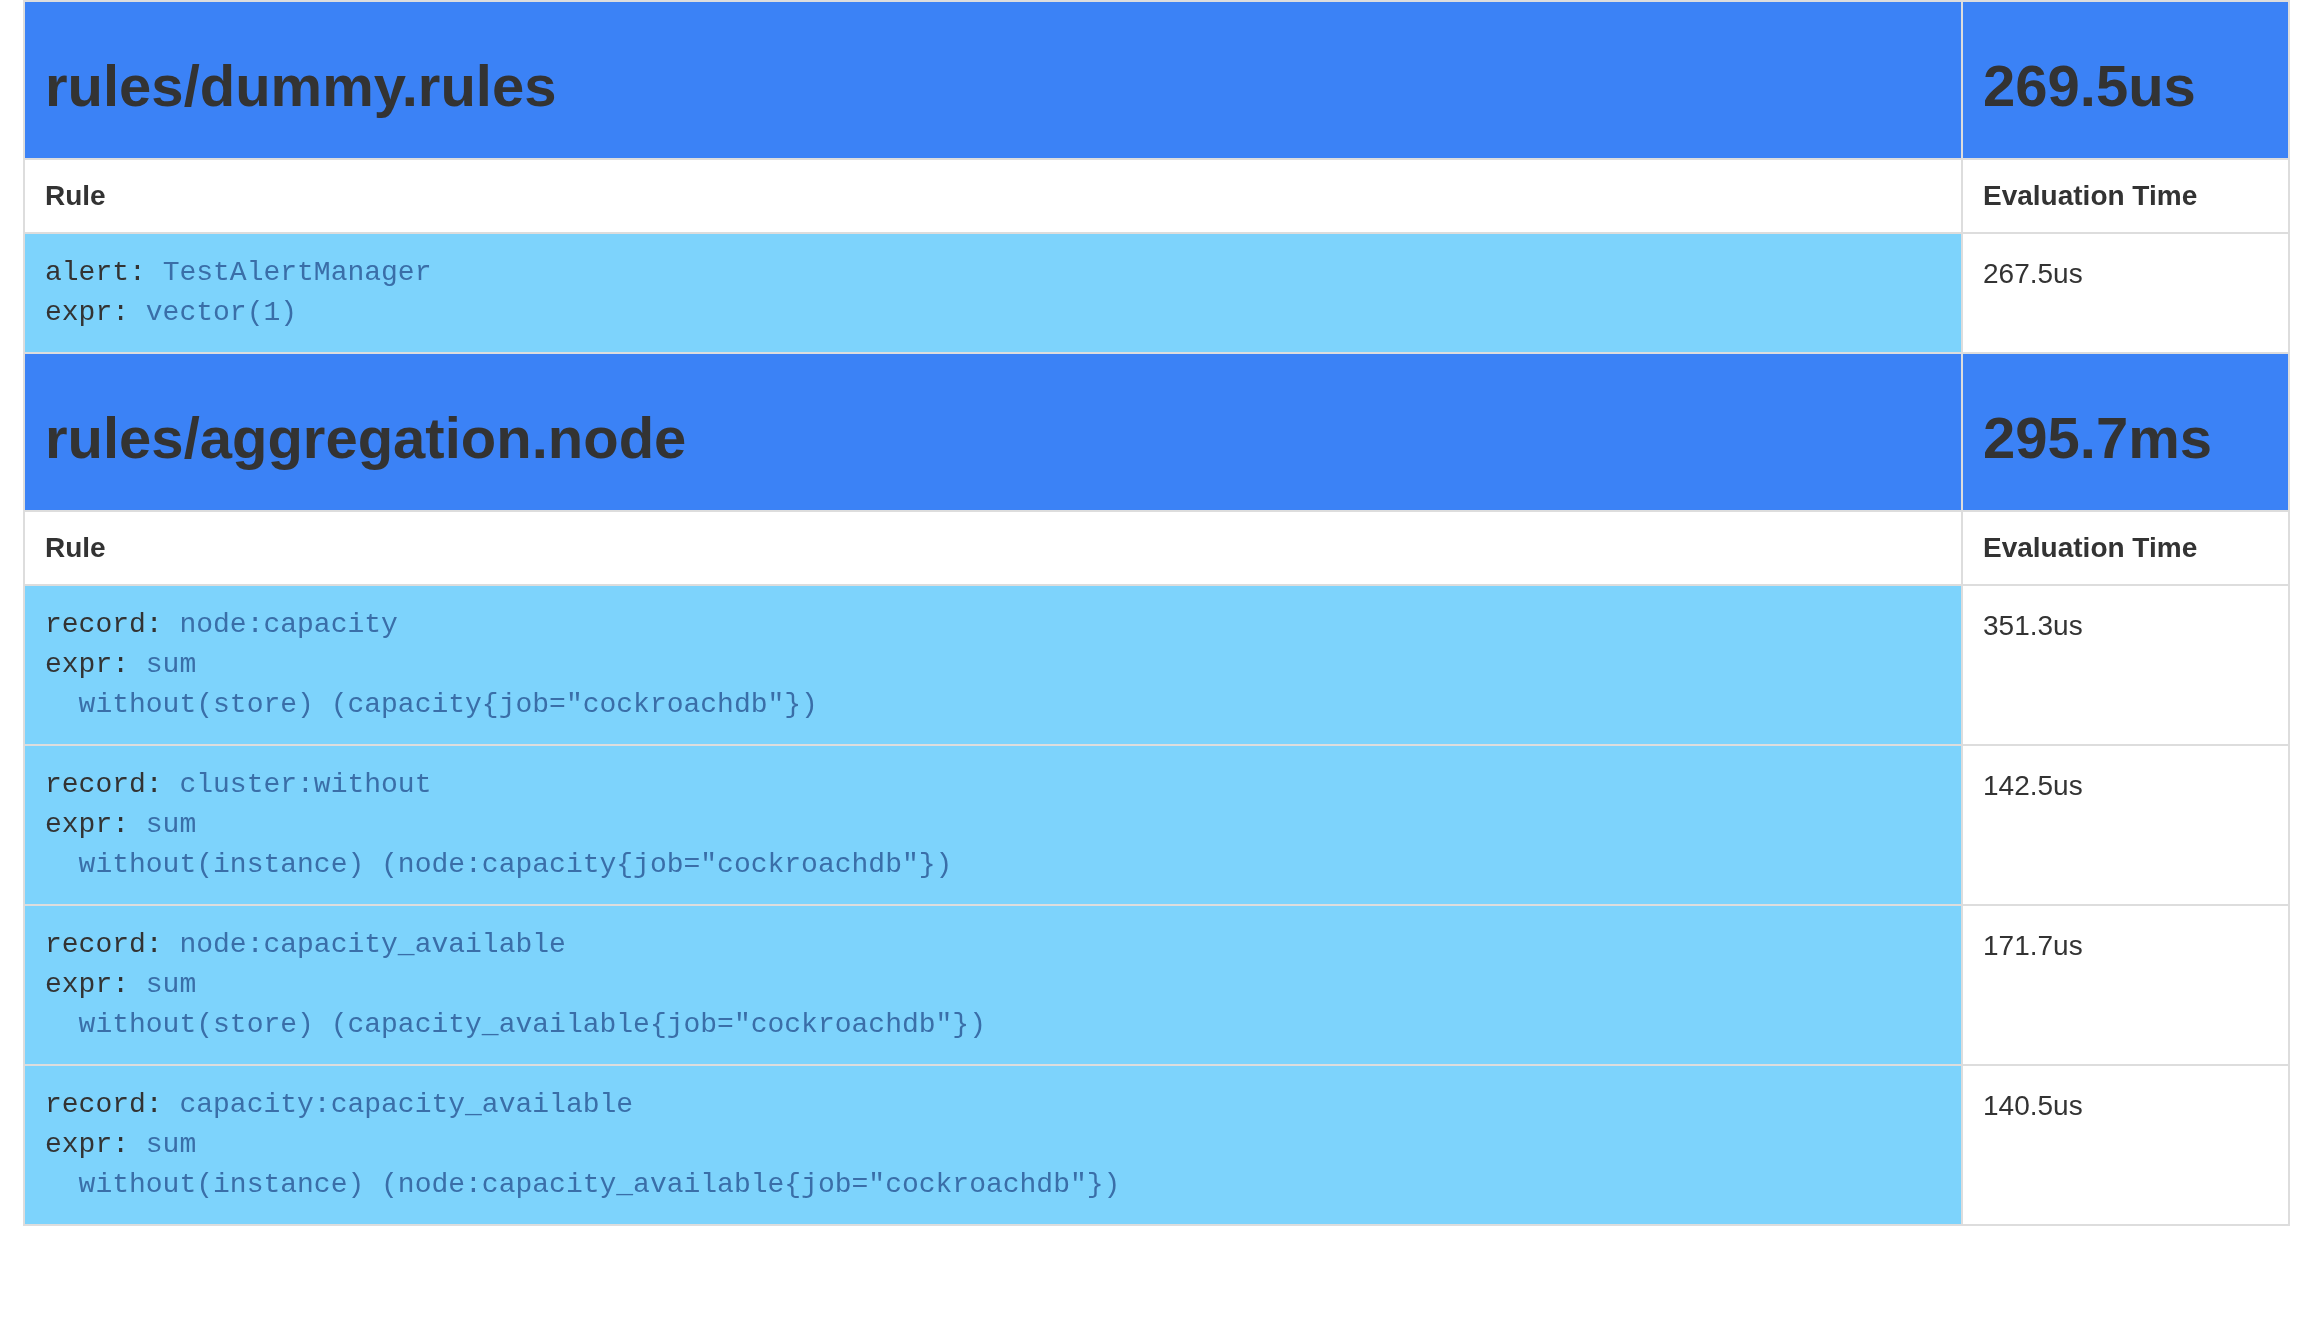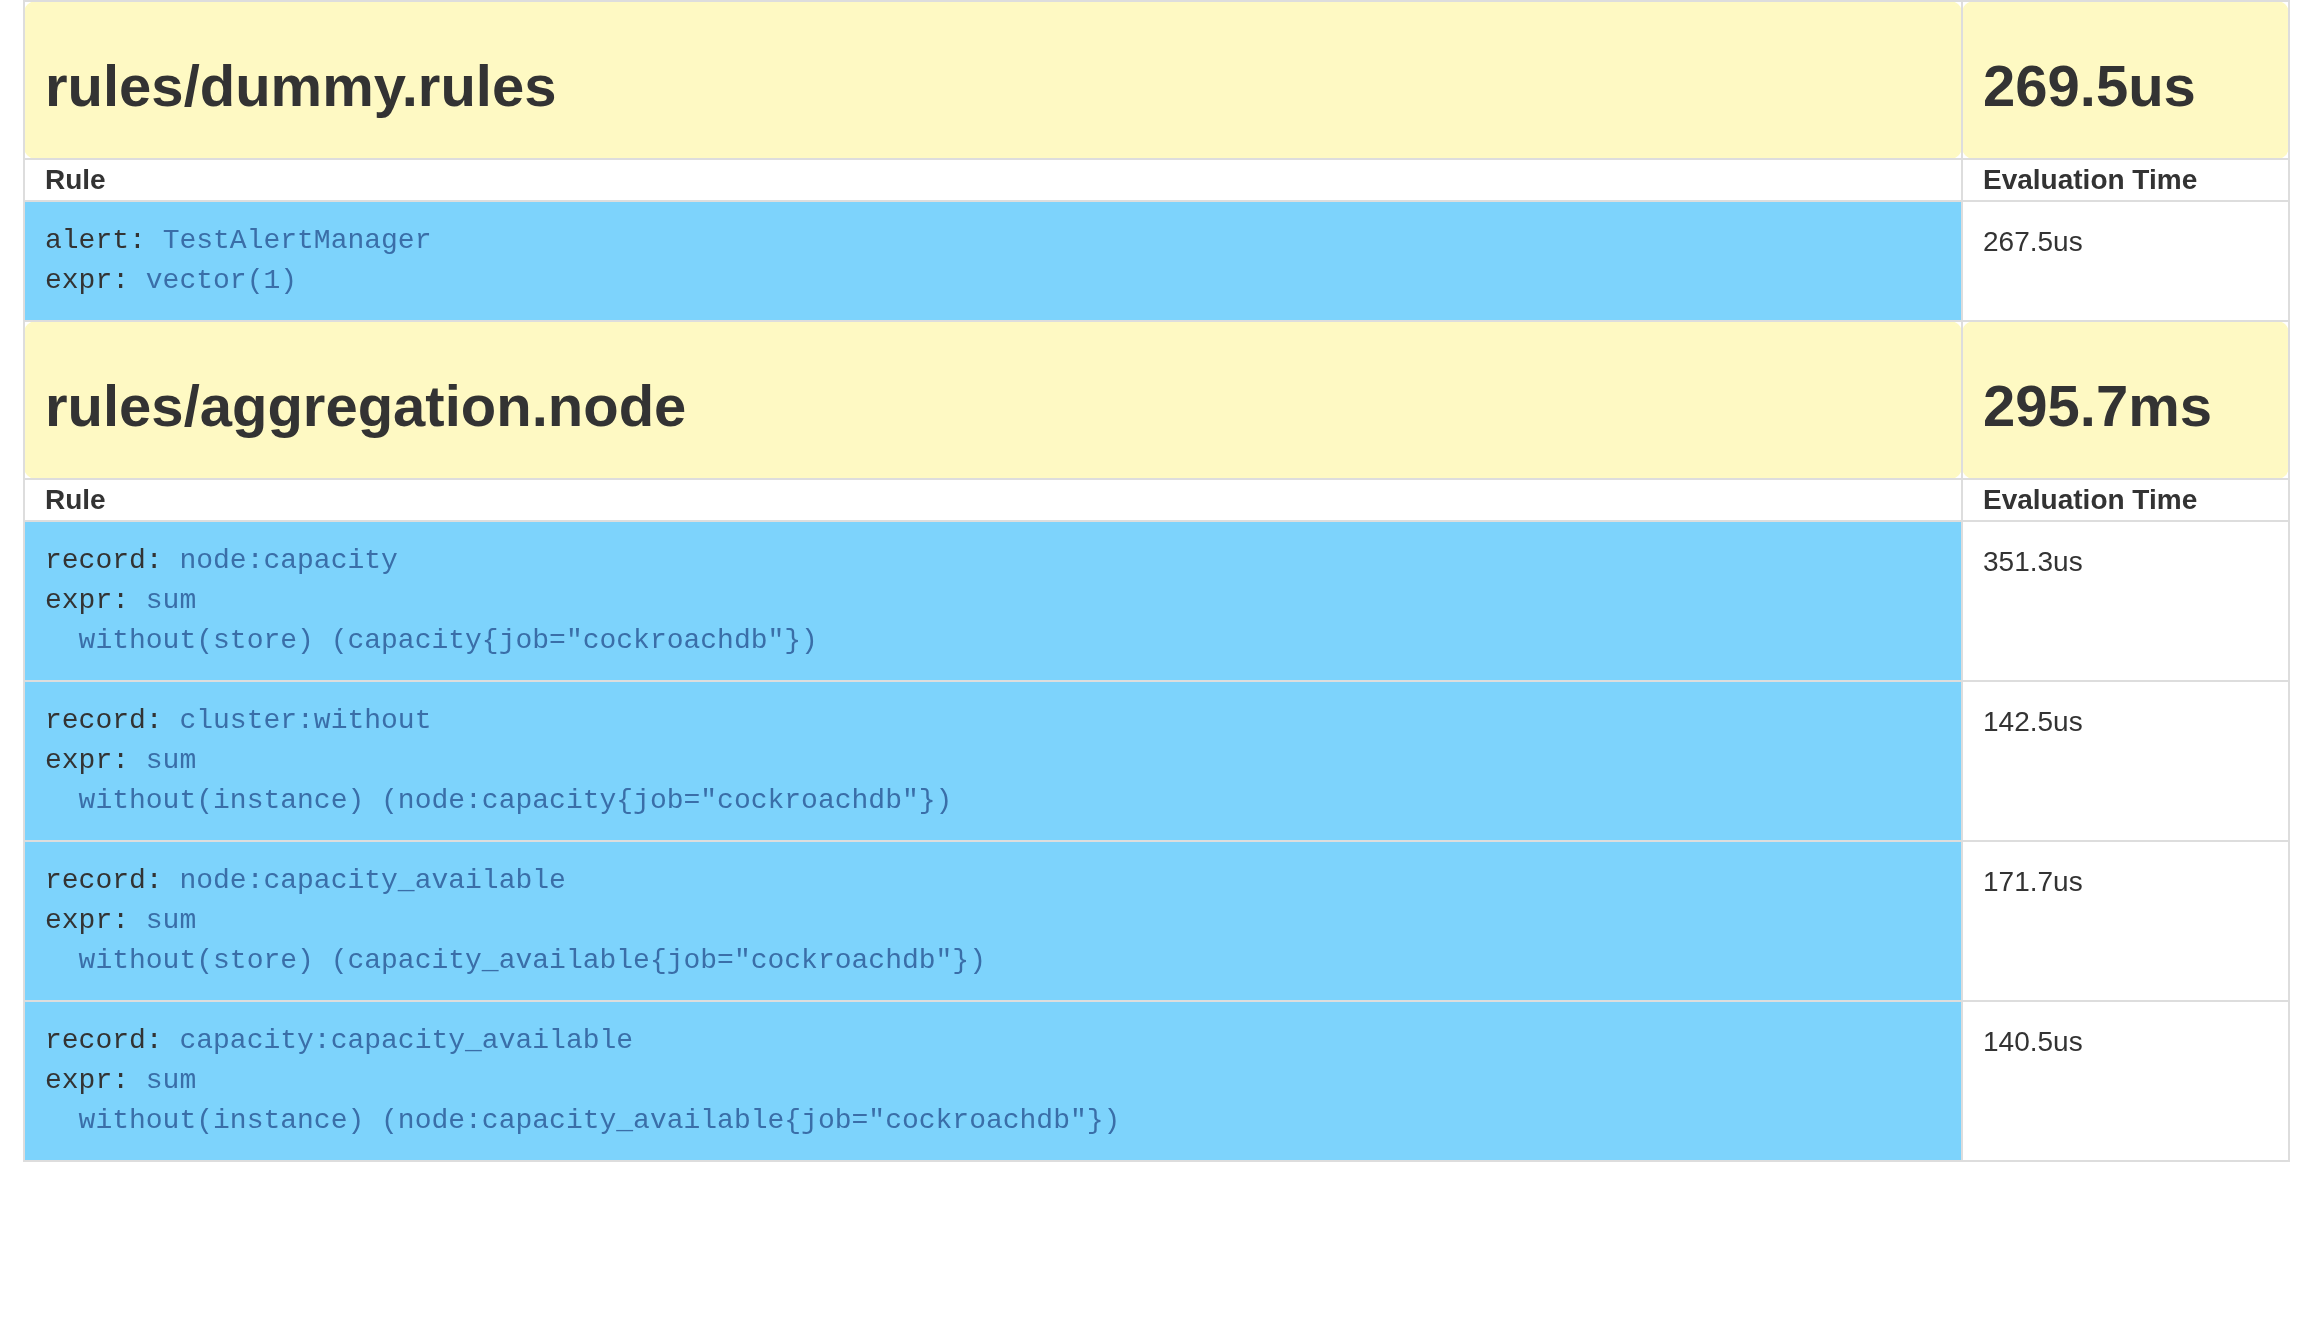--- a/index.html
+++ b/index.html
@@ -33,38 +33,37 @@
   col.rule-col { width: auto; }
   col.time-col { width: 327px; }
   table.rules-table th,
   table.rules-table td {
     border: 2px solid #dddddd;
     text-align: left;
     vertical-align: top;
   }
   td.group-cell {
     padding: 52px 20px 40px 20px;
-    background: #fef9c3;
-    border-radius: 12px;
+    background: #3b82f6;
   }
   td.group-cell h2 {
     margin: 0;
     font-size: 58px;
     line-height: 64px;
     font-weight: bold;
     color: #333333;
     white-space: nowrap;
     overflow: hidden;
   }
   th.col-header {
     background: #ffffff;
     font-size: 28px;
     line-height: 40px;
     font-weight: bold;
-    padding: 0 20px;
+    padding: 16px 20px;
     color: #333333;
   }
   td.rule-cell {
     background: #7dd3fc;
     padding: 19px 20px;
     font-family: "Liberation Mono", monospace;
     font-size: 28px;
     line-height: 40px;
     color: #333333;
     white-space: pre;

